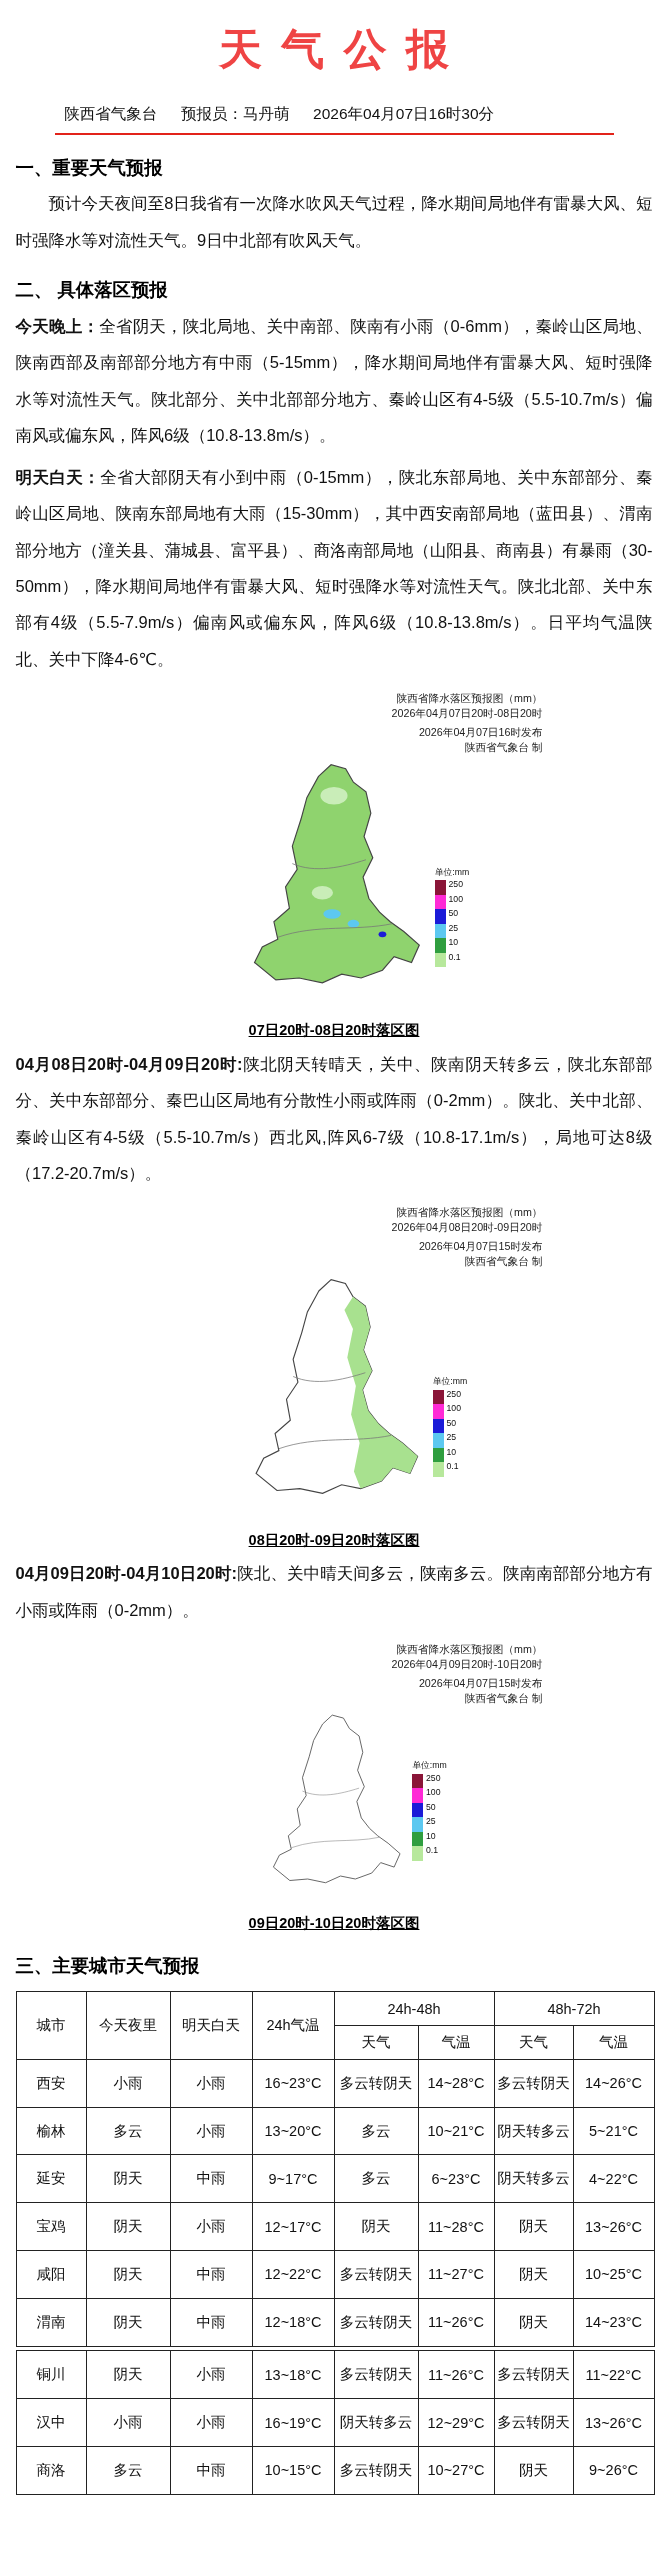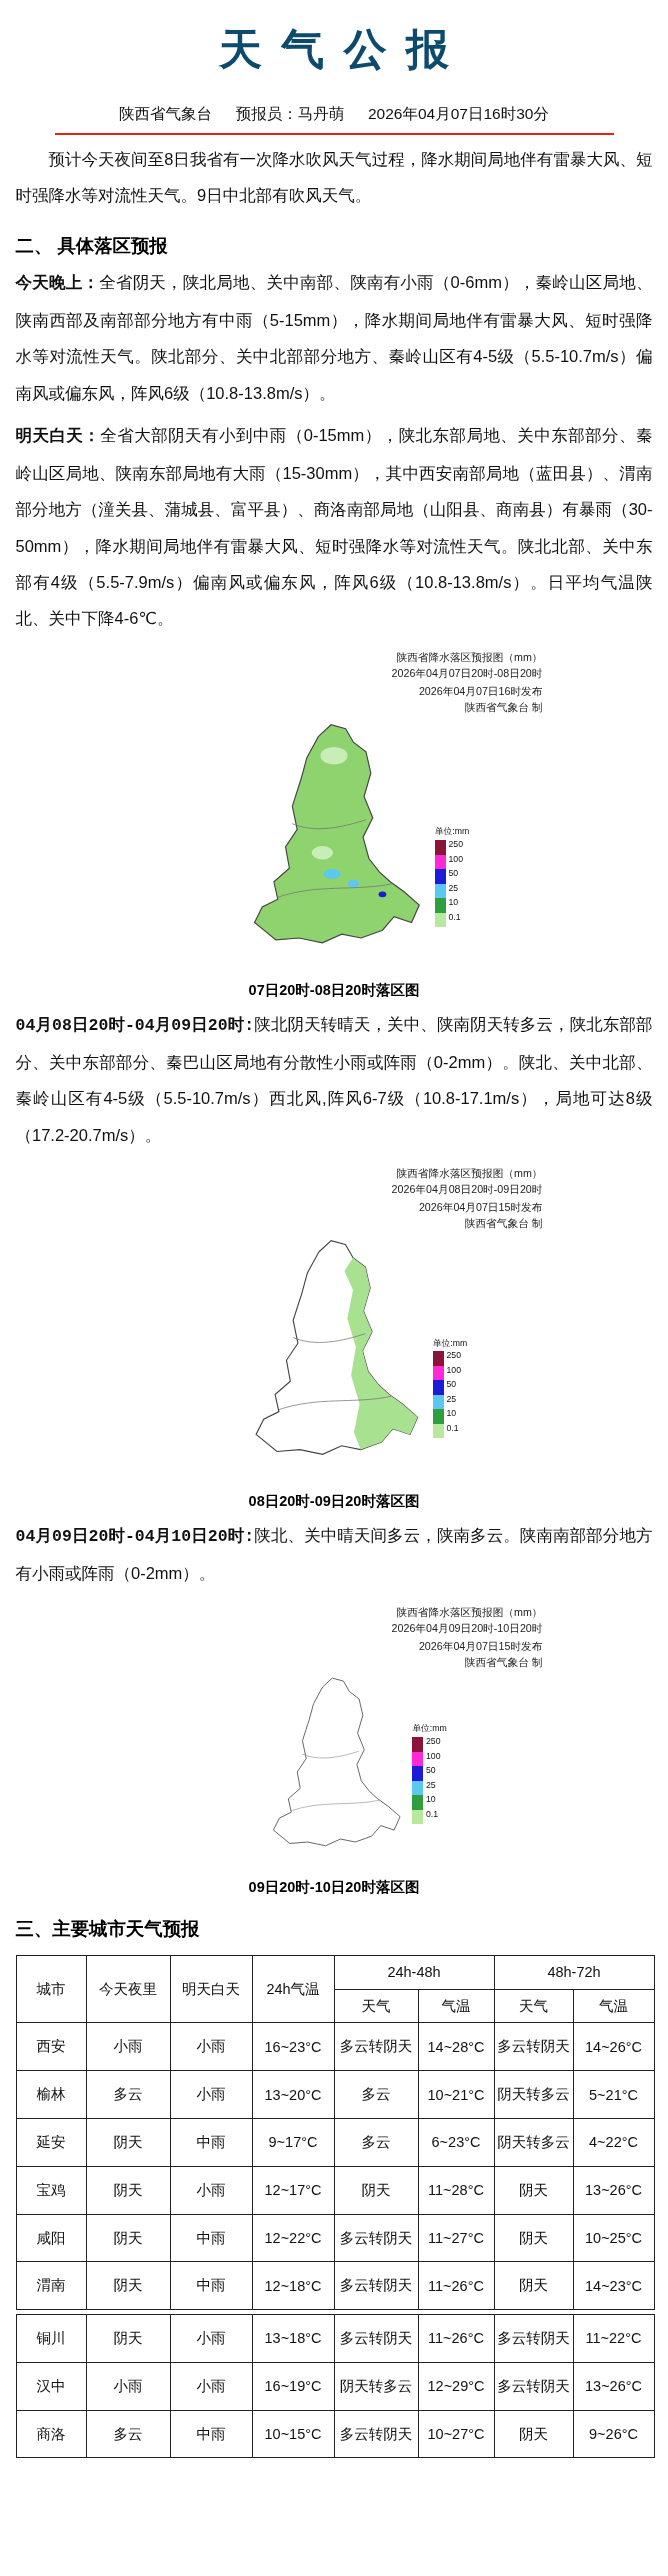--- a/index.html
+++ b/index.html
@@ -1,41 +1,41 @@
 <!DOCTYPE html>
 <html><head>
 <meta charset="utf-8">
 <style>
   html,body{margin:0;padding:0;background:#ffffff;}
   body{width:668px;font-family:"Liberation Sans","DejaVu Sans",sans-serif;color:#111;}
   .page{padding:7.8px 15.5px 39px;}
 
-  .title{color:#0c4a6e;text-align:center;font-weight:700;font-size:43px;
+  .title{color:#ef4444;text-align:center;font-weight:700;font-size:43px;
          letter-spacing:19.4px;margin:13.6px 0 25px;padding-left:19.4px;}
 
-  .meta{ text-align:center;font-size:15.5px;color:#111;margin:0 39px;
+  .meta{ font-size:15.5px;color:#111;margin:0 39px;
          padding-bottom:7.8px;border-bottom:2.9px solid #e2231a;}
   .meta span{margin:0 9.7px;}
 
   h2.sec{font-size:18.4px;font-weight:700;margin:19.4px 0 5.8px;color:#000;}
   p.para{font-size:16.5px;line-height:2.2;text-align:justify;margin:5.8px 0;color:#111;}
   p.indent{text-indent:2em;}
-  p.para b{font-weight:700;font-family:Liberation Mono, monospace;}
+  p.para b{font-weight:700;}
 
   .map-block{width:417px;margin:13.6px auto 3.9px;text-align:center;}
   .map-head{font-size:10.7px;color:#222;line-height:1.45;text-align:right;}
   .map-head .issued{margin-top:3px;}
   .map-canvas{position:relative;margin-top:1.9px;display:inline-block;}
   .map-canvas svg{display:block;}
   .legend{position:absolute;left:100%;bottom:42px;margin-left:3.9px;text-align:left;width:50px;}
   .legend-title{font-size:8.7px;color:#111;margin-bottom:1.9px;white-space:nowrap;}
   .legend-row{display:flex;align-items:flex-start;height:14.5px;}
   .legend-swatch{width:10.7px;height:14.5px;flex:0 0 10.7px;}
   .legend-label{font-size:8.7px;color:#111;margin-left:2.9px;line-height:1;}
-  .map-caption{font-weight:700;font-size:14.5px;color:#000;margin-top:7.8px;}
+  .map-caption{font-weight:700;font-size:14.5px;color:#000;margin-top:7.8px;text-decoration:underline;}
 
   .city-table{border-collapse:collapse;width:639px;margin:13.6px auto 0;
               font-size:14.5px;text-align:center;color:#111;table-layout:fixed;}
   .city-table td,.city-table th{border:1px solid #222;font-weight:400;padding:1.9px;}
   .city-table thead th{height:29px;}
   .city-table tbody td{height:43px;}
   .second-table{margin-top:3.9px;}
 </style>
 </head>
 <body>
@@ -43,20 +43,21 @@
 <div class="page">
 
   <h1 class="title">天气公报</h1>
 
   <div class="meta">
     <span>陕西省气象台</span>
     <span>预报员：马丹萌</span>
     <span>2026年04月07日16时30分</span>
   </div>
 
+  <h2 class="sec">一、重要天气预报</h2>
   <p class="para indent">预计今天夜间至8日我省有一次降水吹风天气过程，降水期间局地伴有雷暴大风、短时强降水等对流性天气。9日中北部有吹风天气。</p>
 
   <h2 class="sec">二、 具体落区预报</h2>
 
   <p class="para"><b>今天晚上：</b><span>全省阴天，陕北局地、关中南部、陕南有小雨（0-6mm），秦岭山区局地、陕南西部及南部部分地方有中雨（5-15mm），降水期间局地伴有雷暴大风、短时强降水等对流性天气。陕北部分、关中北部部分地方、秦岭山区有4-5级（5.5-10.7m/s）偏南风或偏东风，阵风6级（10.8-13.8m/s）。</span></p>
 
   <p class="para"><b>明天白天：</b><span>全省大部阴天有小到中雨（0-15mm），陕北东部局地、关中东部部分、秦岭山区局地、陕南东部局地有大雨（15-30mm），其中西安南部局地（蓝田县）、渭南部分地方（潼关县、蒲城县、富平县）、商洛南部局地（山阳县、商南县）有暴雨（30-50mm），降水期间局地伴有雷暴大风、短时强降水等对流性天气。陕北北部、关中东部有4级（5.5-7.9m/s）偏南风或偏东风，阵风6级（10.8-13.8m/s）。日平均气温陕北、关中下降4-6℃。</span></p>
 
   <div class="map-block">
     <div class="map-head">

